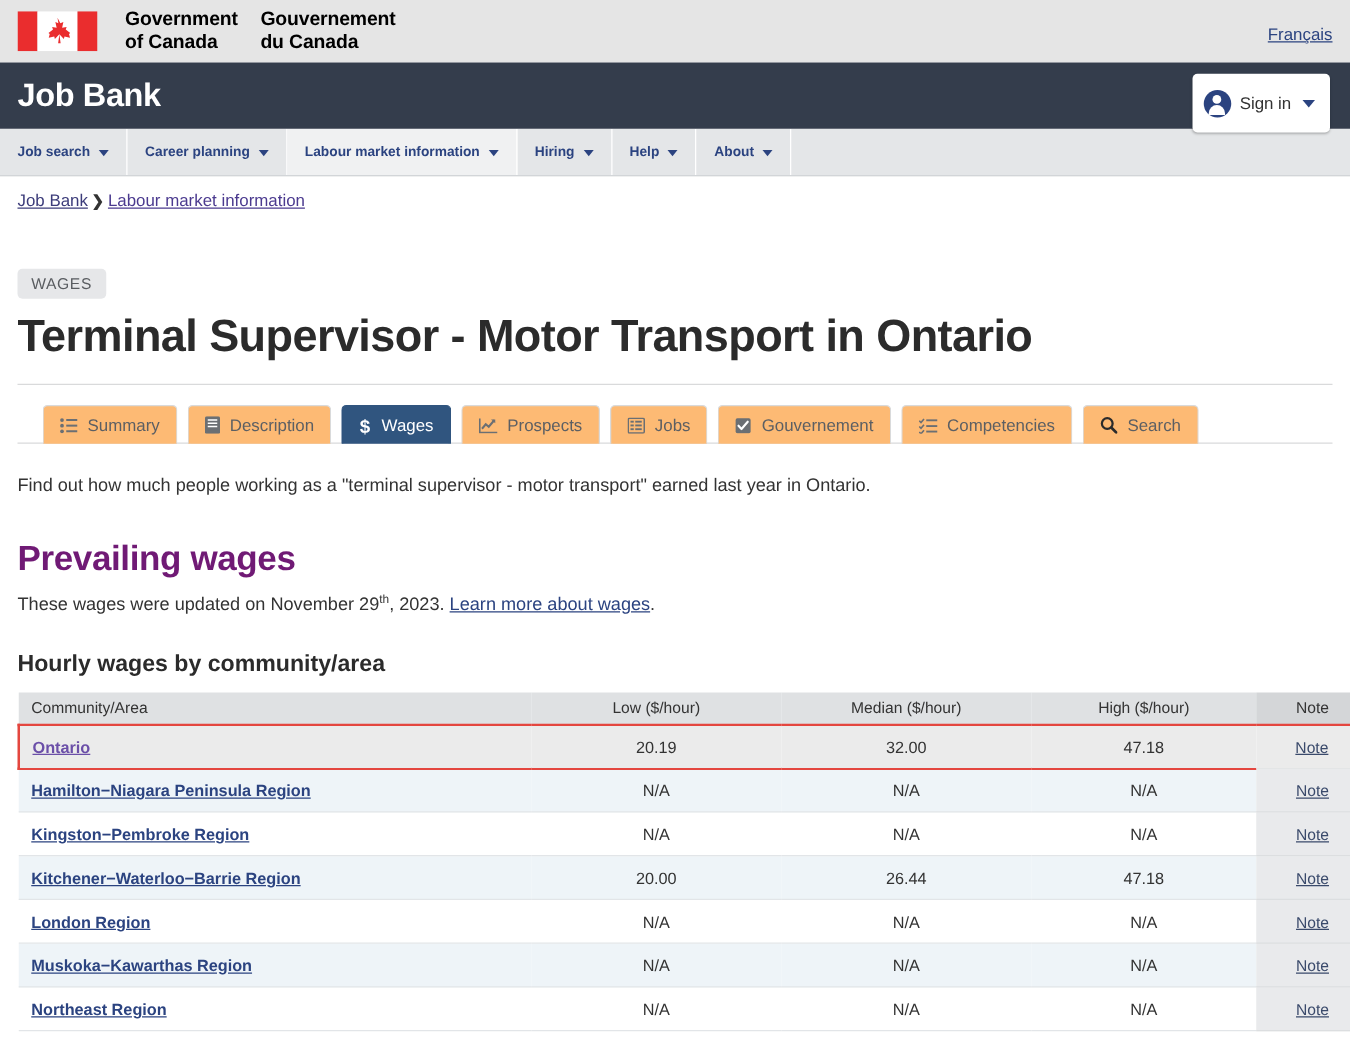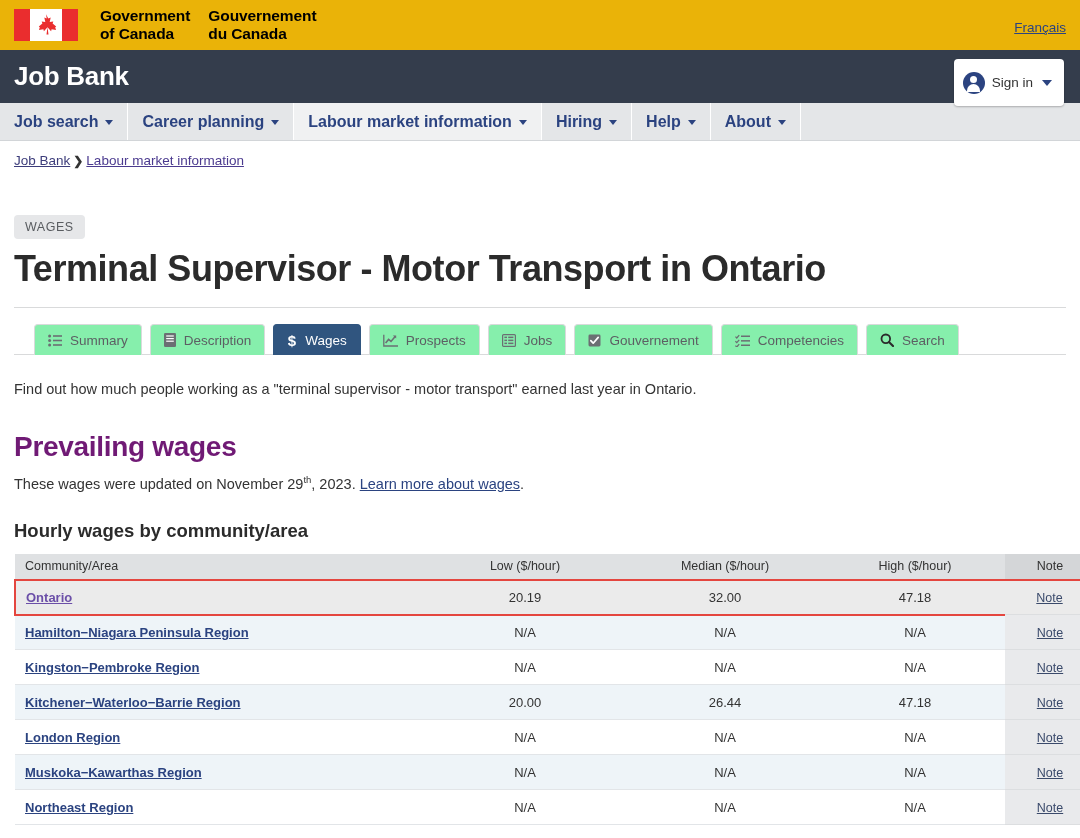--- a/index.html
+++ b/index.html
@@ -11,21 +11,21 @@
     overflow: hidden;
     background: #ffffff;
     font-family: "Liberation Sans", sans-serif;
     color: #333333;
     -webkit-font-smoothing: antialiased;
   }
 
   
   .goc-band {
     height: 50px;
-    background: #eab308;
+    background: #e5e5e5;
     display: flex;
     align-items: center;
     padding: 0 14px 0 14px;
     position: relative;
   }
   .flag {
     width: 64px;
     height: 32px;
     display: block;
     flex: 0 0 auto;
@@ -122,21 +122,21 @@
     background: #e4e6e8;
     display: flex;
     align-items: stretch;
     border-bottom: 1px solid #d2d5d8;
   }
   .mainnav-item {
     display: flex;
     align-items: center;
     gap: 7px;
     padding: 0 14px;
-    font-size: 16px;
+    font-size: 11px;
     font-weight: 700;
     color: #2b4380;
     cursor: pointer;
     border-right: 1px solid #ffffff;
     white-space: nowrap;
   }
   .mainnav-item.active { background: #f0f1f2; }
   .nav-caret {
     width: 0; height: 0;
     border-left: 4.5px solid transparent;
@@ -196,21 +196,21 @@
     padding: 0 6px 0 20px;
   }
   .tab {
     display: flex;
     align-items: center;
     gap: 8px;
     height: 31px;
     padding: 0 13px;
     font-size: 13.5px;
     color: #5c5f63;
-    background: #86efac;
+    background: #fdba74;
     border: 1px solid #d9dadb;
     border-bottom: none;
     border-radius: 4px 4px 0 0;
     cursor: pointer;
     position: relative;
     top: 1px;
     white-space: nowrap;
   }
   .tab.active {
     background: #30557f;

